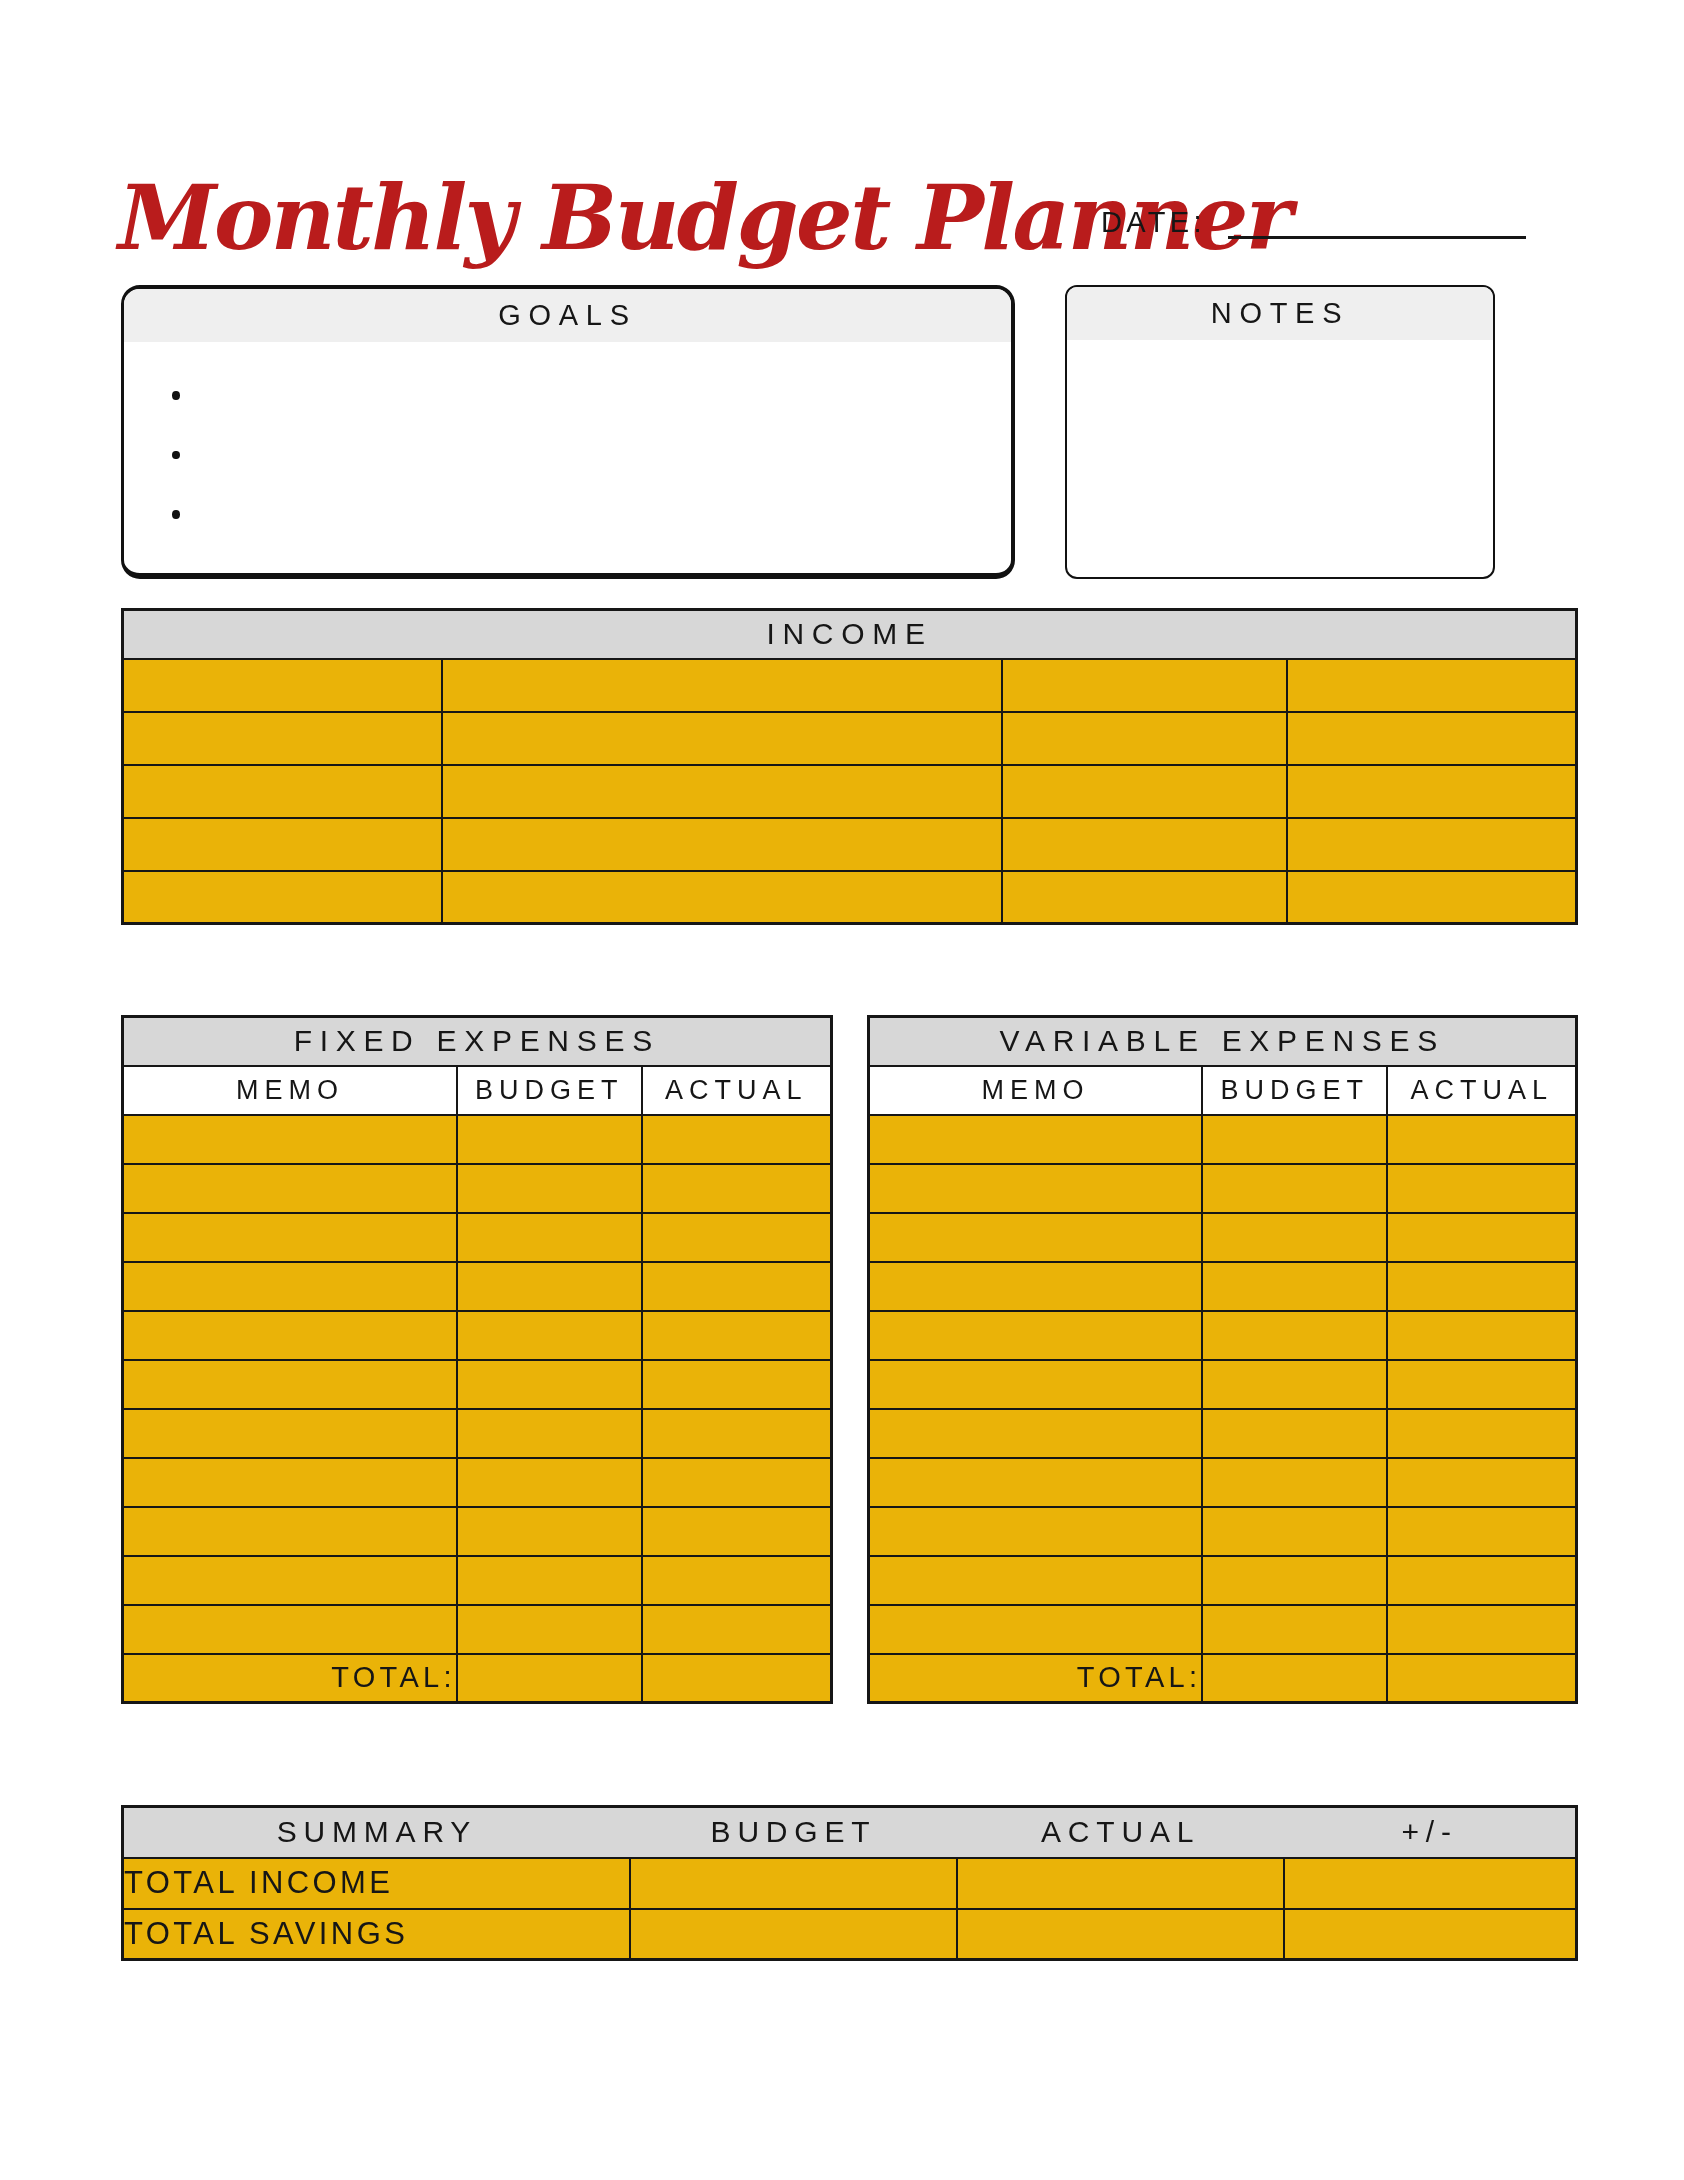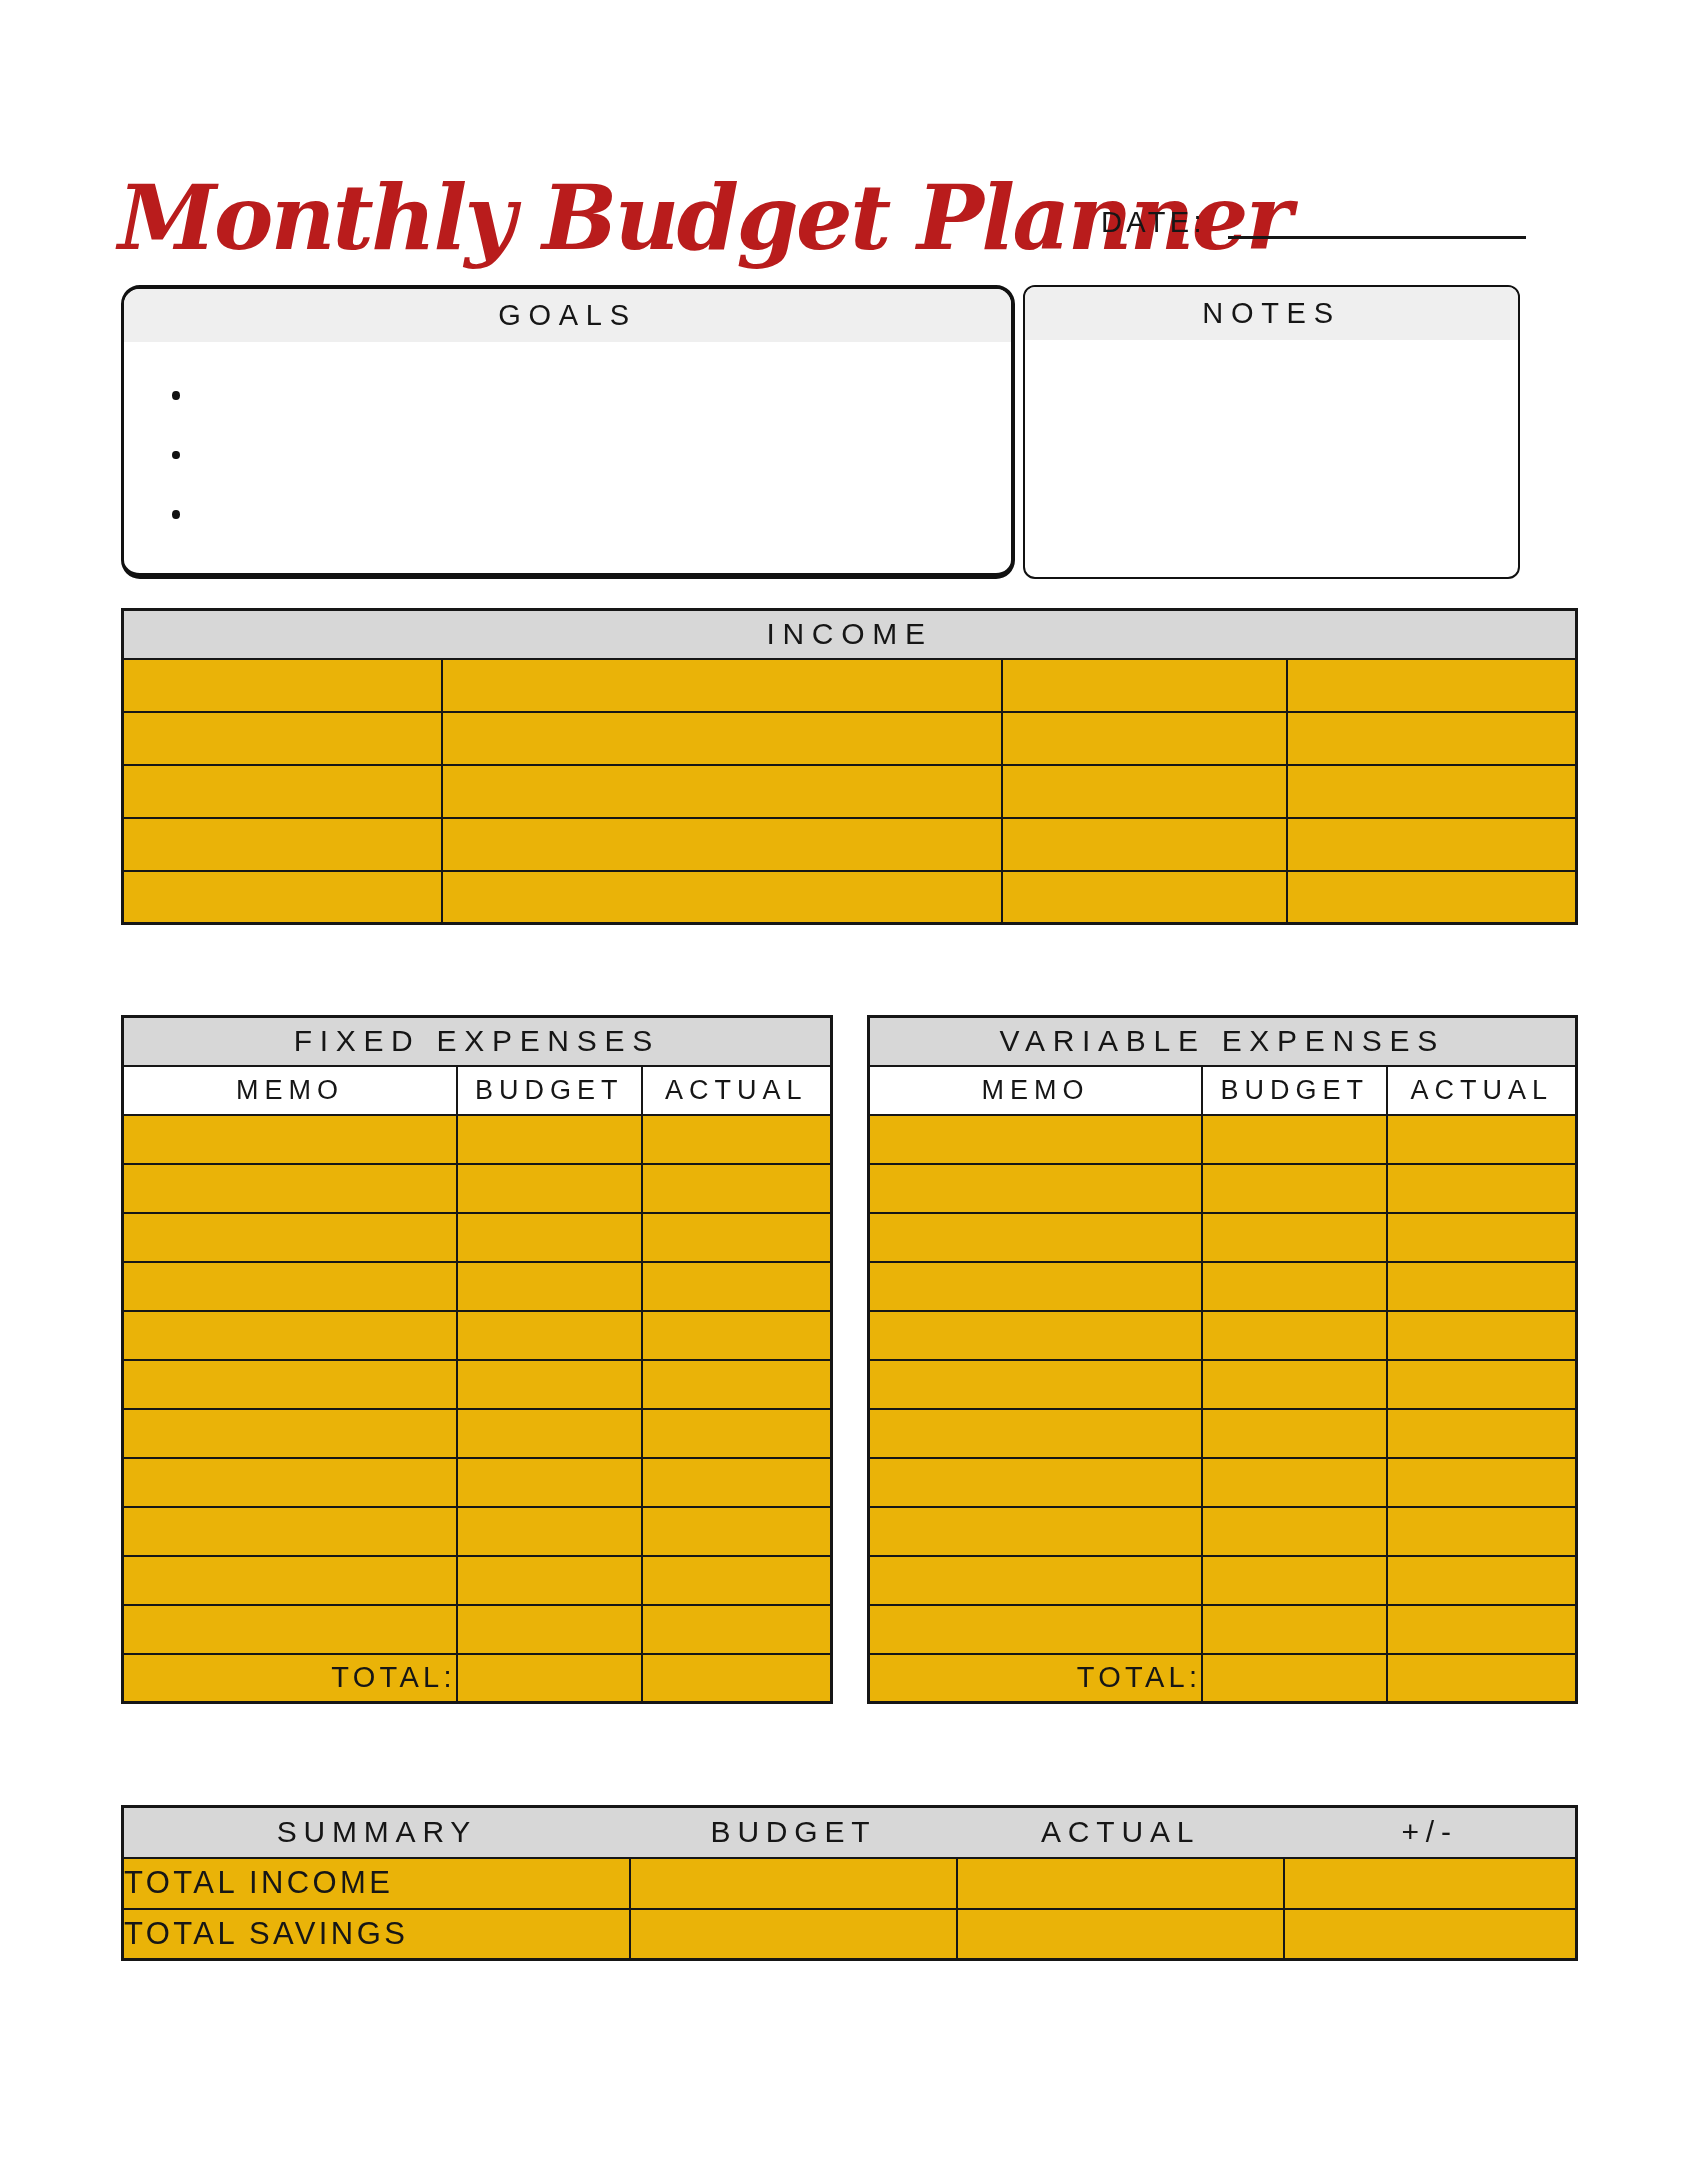--- a/index.html
+++ b/index.html
@@ -40,21 +40,21 @@
     margin-left:22px;margin-bottom:5.1px;
   }
   
   .panel{position:absolute;top:285px;background:#fff;overflow:hidden;}
   .goals-panel{
     left:121px;width:894px;height:294px;
     border:4.3px solid #111;border-left-width:3.4px;border-bottom-width:6px;
     border-radius:19px;
   }
   .notes-panel{
-    left:1023px;width:497px;height:294px;
+    left:1065px;width:430px;height:294px;
     border:2.6px solid #111;border-radius:12px;
   }
   .panel-header{
     height:53px;background:var(--panel-gray);
     display:flex;align-items:center;justify-content:center;
     font-size:29px;letter-spacing:7.7px;
   }
   .goals-body{
     display:flex;flex-direction:column;
     padding:49px 0 0 48px;gap:51px;

